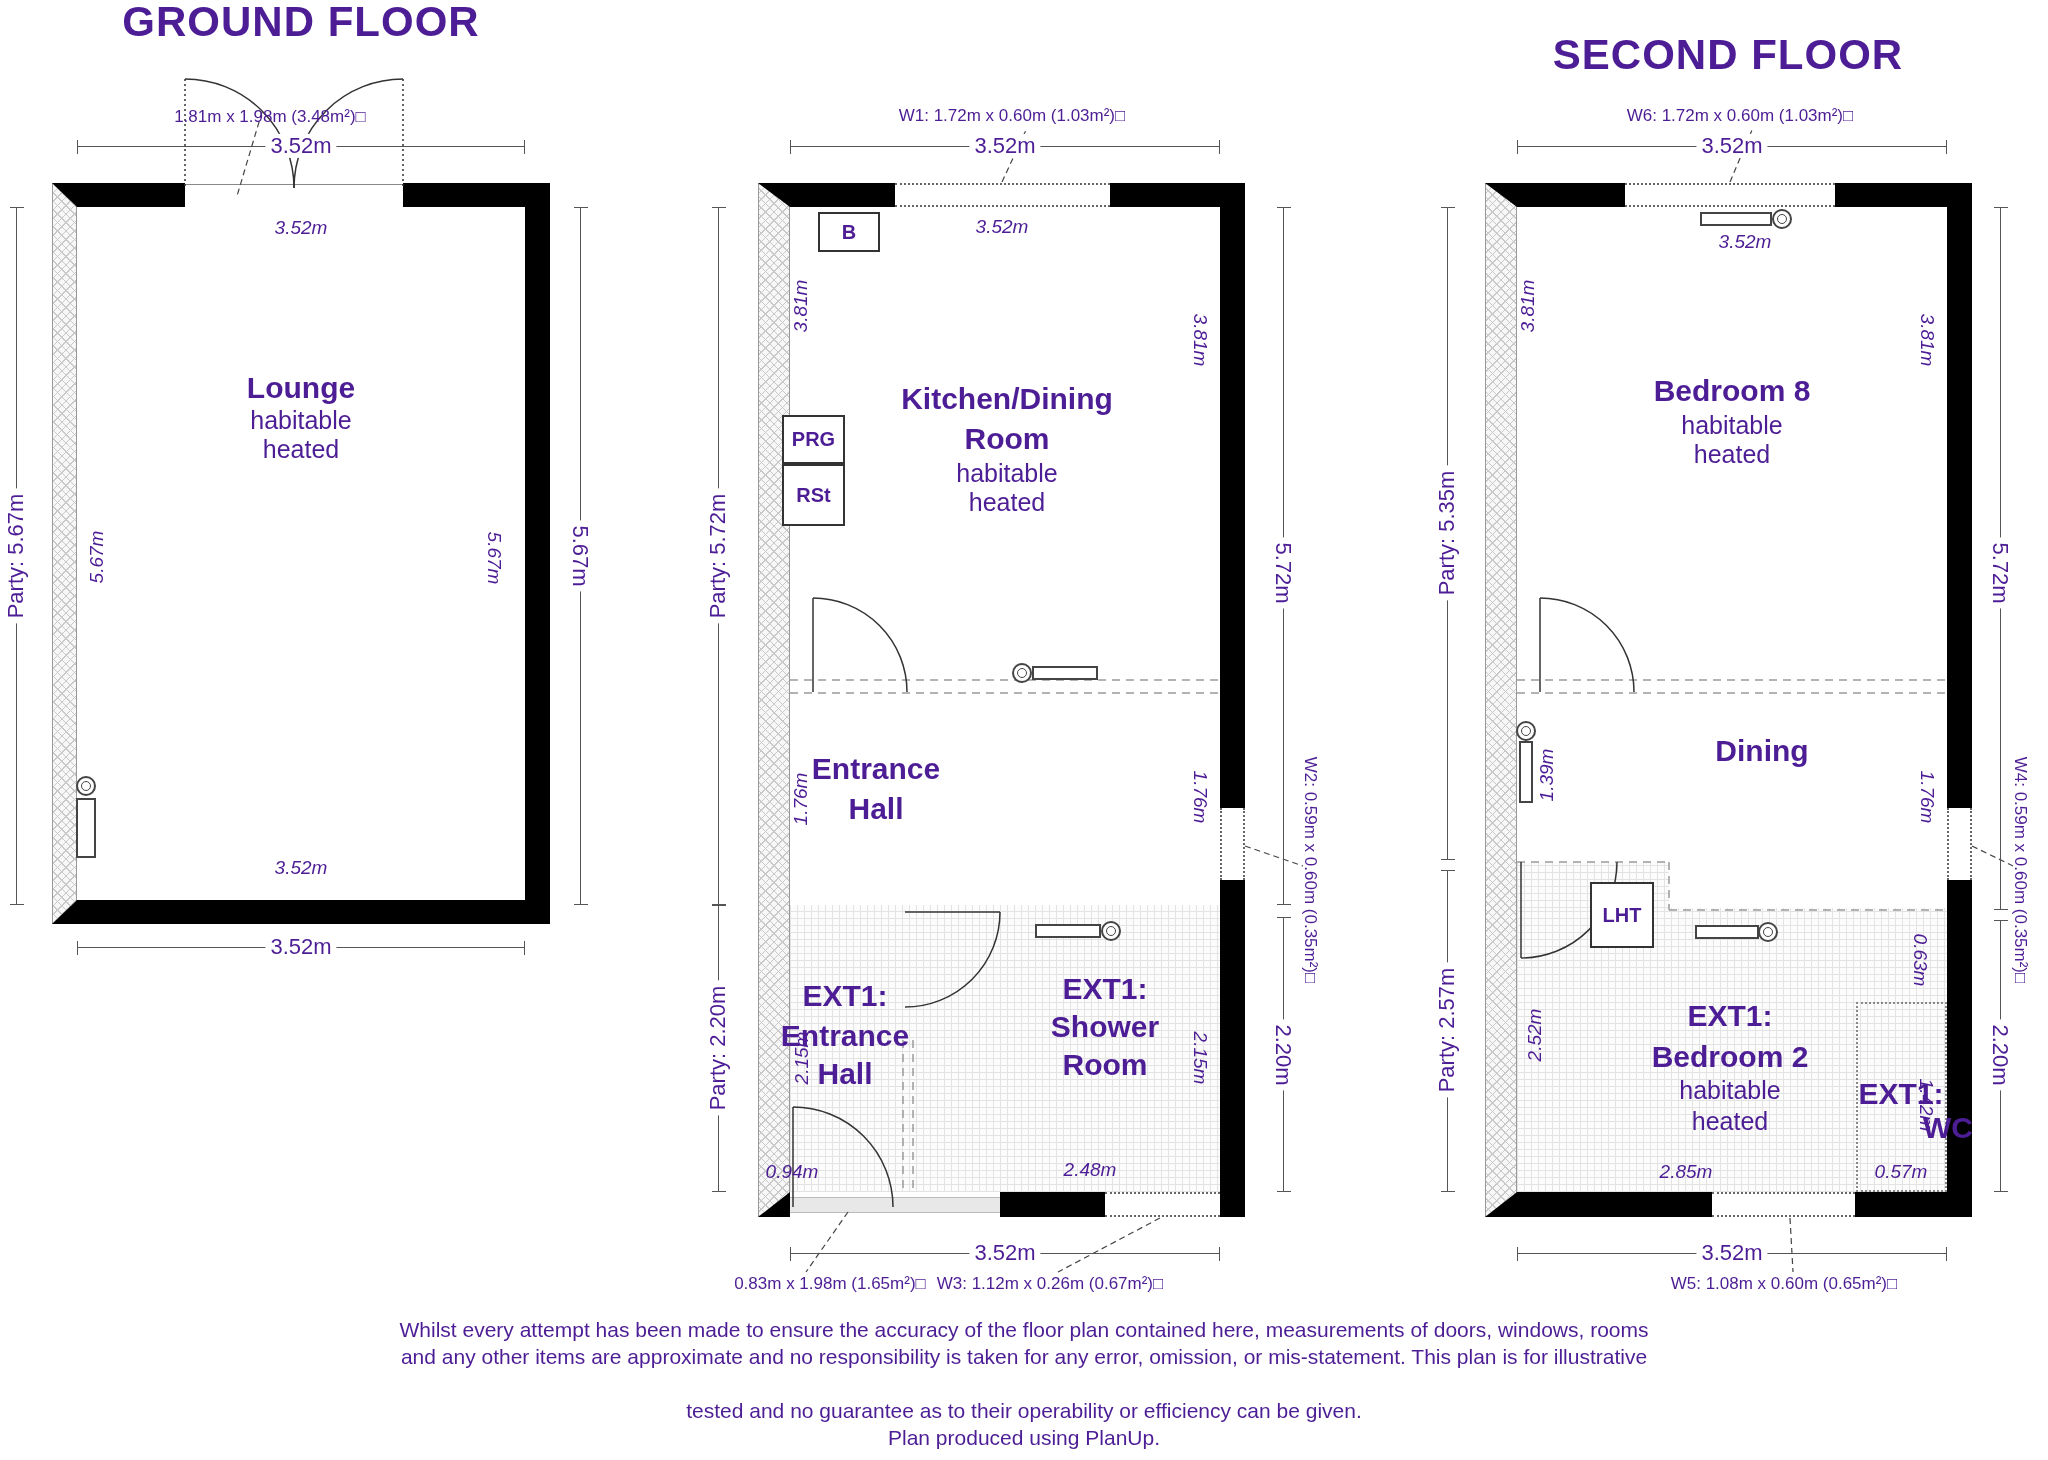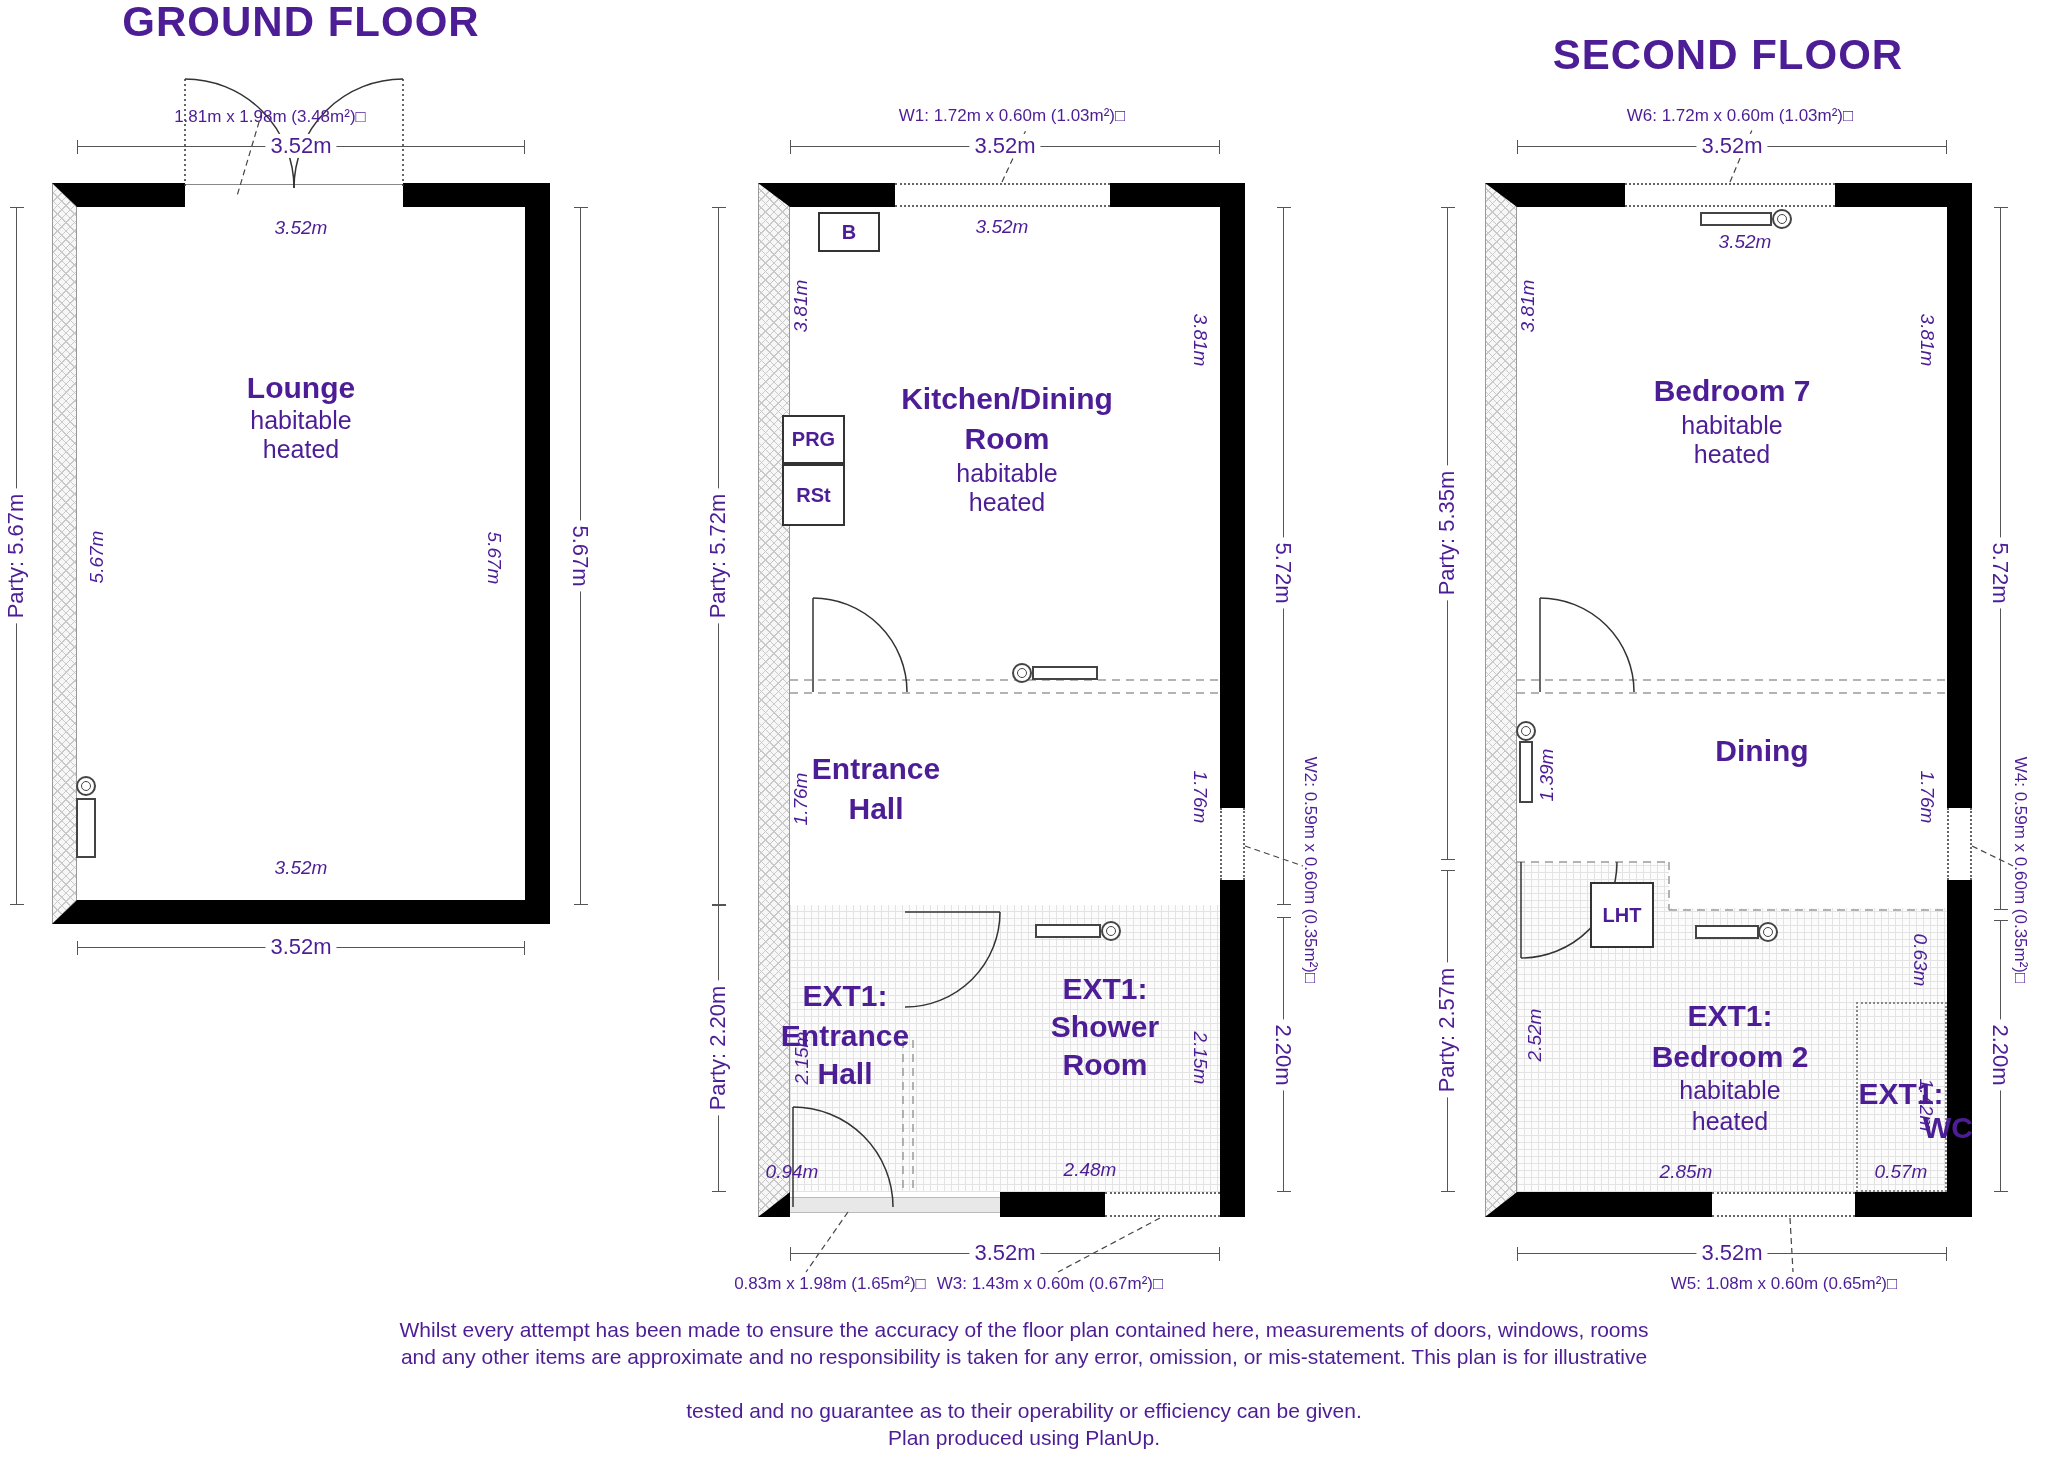--- a/index.html
+++ b/index.html
@@ -209,21 +209,21 @@
   <div class="lbl roomname" style="left:1105px;top:1064px;">Room</div>
 
   <div class="lbl it rl" style="left:802px;top:1058px;">2.15m</div>
   <div class="lbl it rr" style="left:1200px;top:1058px;">2.15m</div>
   <div class="lbl it" style="left:792px;top:1172px;">0.94m</div>
   <div class="lbl it" style="left:1090px;top:1170px;">2.48m</div>
 
   <div class="hdim" style="left:790px;top:1253px;width:430px;"></div>
   <div class="lbl dlabel" style="left:1005px;top:1253px;">3.52m</div>
   <div class="lbl small" style="left:830px;top:1284px;">0.83m x 1.98m (1.65m²)□</div>
-  <div class="lbl small" style="left:1050px;top:1284px;">W3: 1.43m x 0.60m (0.67m²)□</div>
+  <div class="lbl small" style="left:1050px;top:1284px;">W3: 1.12m x 0.26m (0.67m²)□</div>
 
   <div class="lbl title" style="left:1728px;top:55px;">SECOND FLOOR</div>
 
   <div class="lbl small" style="left:1740px;top:116px;">W6: 1.72m x 0.60m (1.03m²)□</div>
   <div class="hdim" style="left:1517px;top:146px;width:430px;"></div>
   <div class="lbl dlabel" style="left:1732px;top:146px;">3.52m</div>
 
   <div class="hatch" style="left:1485px;top:183px;width:32px;height:1034px;"></div>
   <div class="tri tri-tl" style="left:1485px;top:183px;width:32px;height:24px;"></div>
   <div class="tri tri-bl" style="left:1485px;top:1192px;width:32px;height:25px;"></div>
@@ -240,21 +240,21 @@
   <div class="extgrid" style="left:1517px;top:908px;width:430px;height:284px;"></div>
   <div class="extgrid" style="left:1517px;top:862px;width:152px;height:46px;"></div>
 
   <div class="rad" style="left:1700px;top:212px;width:72px;height:14px;"></div>
   <div class="radc" style="left:1772px;top:209px;"></div>
   <div class="lbl it" style="left:1745px;top:242px;">3.52m</div>
 
   <div class="lbl it rl" style="left:1528px;top:306px;">3.81m</div>
   <div class="lbl it rr" style="left:1927px;top:340px;">3.81m</div>
 
-  <div class="lbl roomname" style="left:1732px;top:390px;">Bedroom 7</div>
+  <div class="lbl roomname" style="left:1732px;top:390px;">Bedroom 8</div>
   <div class="lbl roomtag" style="left:1732px;top:426px;">habitable</div>
   <div class="lbl roomtag" style="left:1732px;top:455px;">heated</div>
 
   <div class="lbl roomname" style="left:1762px;top:750px;">Dining</div>
   <div class="radc" style="left:1516px;top:721px;"></div>
   <div class="rad" style="left:1519px;top:741px;width:14px;height:62px;"></div>
   <div class="lbl it rl" style="left:1547px;top:775px;">1.39m</div>
   <div class="lbl it rr" style="left:1927px;top:797px;">1.76m</div>
 
   <div class="lbl small rr" style="left:2020px;top:870px;">W4: 0.59m x 0.60m (0.35m²)□</div>

